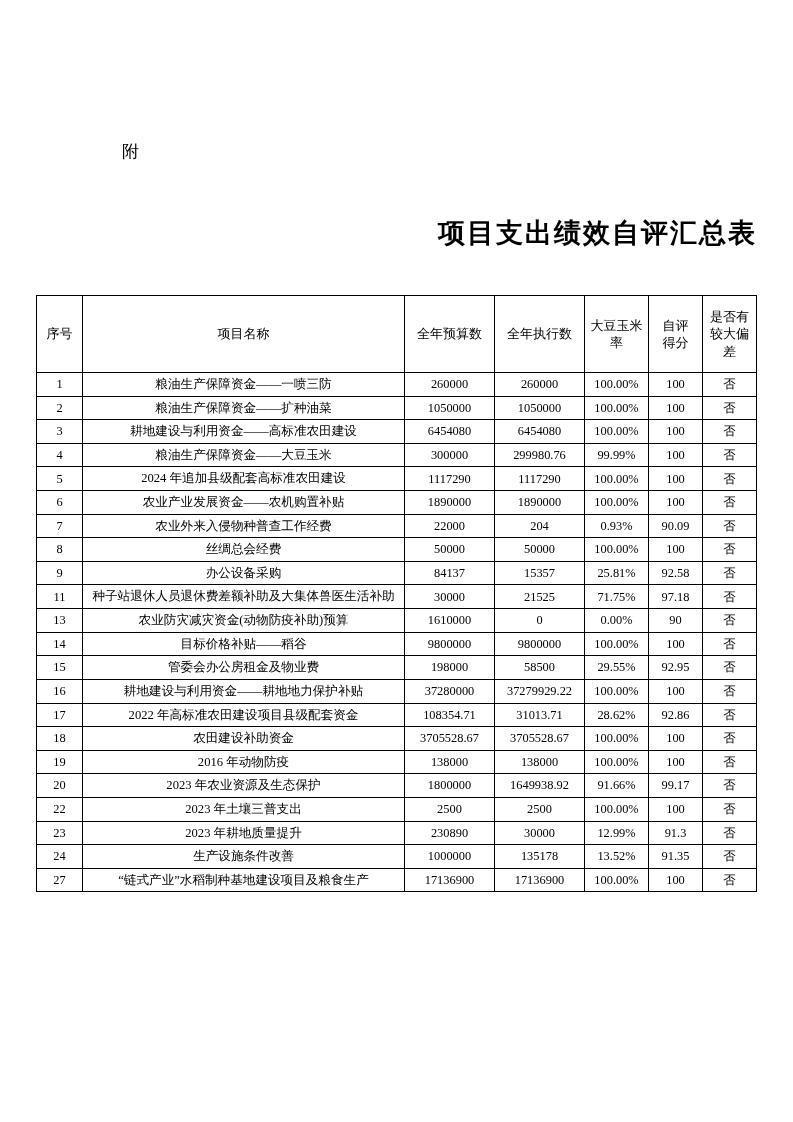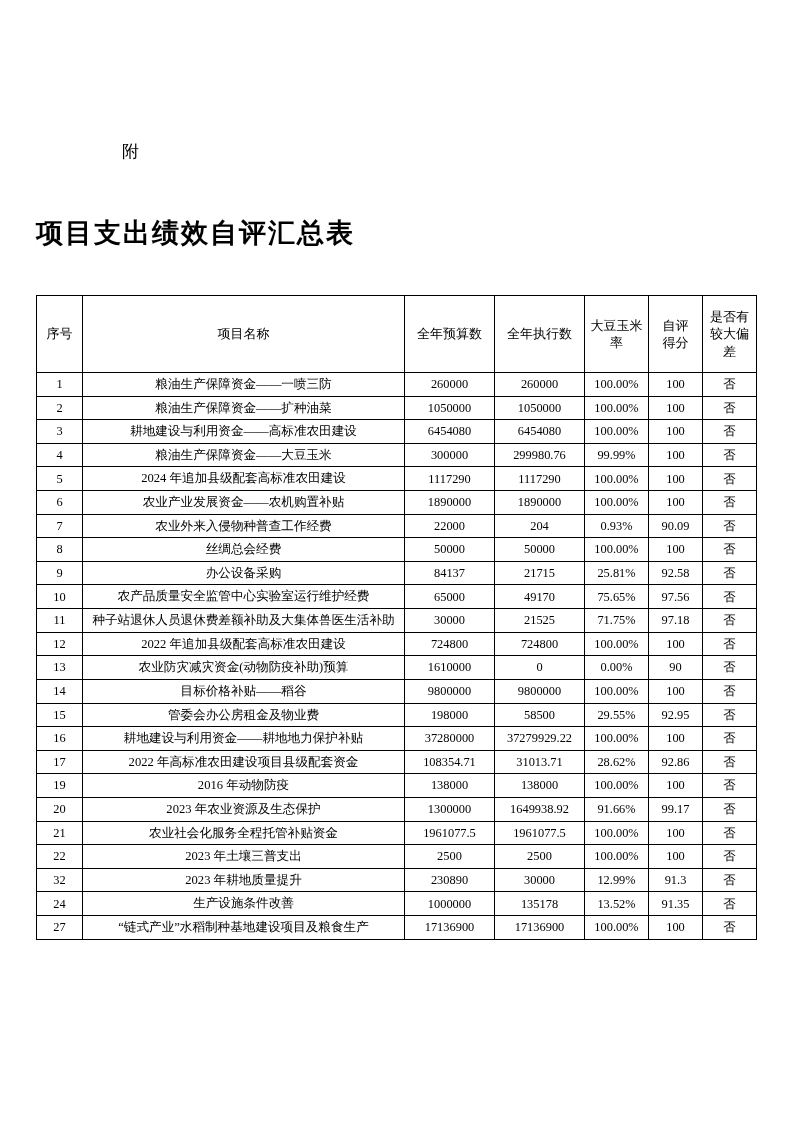--- a/index.html
+++ b/index.html
@@ -23,21 +23,21 @@
   }
   .attach-label {
     margin-top: 140px;
     margin-left: 86px;
     font-size: 17px;
     letter-spacing: 1px;
     font-family: "Liberation Serif", "DejaVu Serif", serif;
   }
   .doc-title {
     margin-top: 52px;
-    text-align: left;
+    text-align: right;
     font-size: 27px;
     font-weight: bold;
     letter-spacing: 2px;
     font-family: Liberation Serif, serif;
   }
   table.perf {
     margin: 44px auto 0 auto;
     border-collapse: collapse;
     width: 720px;
     table-layout: fixed;
@@ -185,53 +185,35 @@
           <td class="num-cell">50000</td>
           <td class="num-cell">50000</td>
           <td class="num-cell">100.00%</td>
           <td class="num-cell">100</td>
           <td class="num-cell">否</td>
         </tr>
         <tr>
           <td class="num-cell">9</td>
           <td class="name-cell">办公设备采购</td>
           <td class="num-cell">84137</td>
-          <td class="num-cell">21715</td>
+          <td class="num-cell">15357</td>
           <td class="num-cell">25.81%</td>
           <td class="num-cell">92.58</td>
-          <td class="num-cell">否</td>
-        </tr>
-        <tr>
-          <td class="num-cell">10</td>
-          <td class="name-cell">农产品质量安全监管中心实验室运行维护经费</td>
-          <td class="num-cell">65000</td>
-          <td class="num-cell">49170</td>
-          <td class="num-cell">75.65%</td>
-          <td class="num-cell">97.56</td>
           <td class="num-cell">否</td>
         </tr>
         <tr>
           <td class="num-cell">11</td>
           <td class="name-cell">种子站退休人员退休费差额补助及大集体兽医生活补助</td>
           <td class="num-cell">30000</td>
           <td class="num-cell">21525</td>
           <td class="num-cell">71.75%</td>
           <td class="num-cell">97.18</td>
           <td class="num-cell">否</td>
         </tr>
         <tr>
-          <td class="num-cell">12</td>
-          <td class="name-cell">2022 年追加县级配套高标准农田建设</td>
-          <td class="num-cell">724800</td>
-          <td class="num-cell">724800</td>
-          <td class="num-cell">100.00%</td>
-          <td class="num-cell">100</td>
-          <td class="num-cell">否</td>
-        </tr>
-        <tr>
           <td class="num-cell">13</td>
           <td class="name-cell">农业防灾减灾资金(动物防疫补助)预算</td>
           <td class="num-cell">1610000</td>
           <td class="num-cell">0</td>
           <td class="num-cell">0.00%</td>
           <td class="num-cell">90</td>
           <td class="num-cell">否</td>
         </tr>
         <tr>
           <td class="num-cell">14</td>
@@ -263,57 +245,57 @@
         <tr>
           <td class="num-cell">17</td>
           <td class="name-cell">2022 年高标准农田建设项目县级配套资金</td>
           <td class="num-cell">108354.71</td>
           <td class="num-cell">31013.71</td>
           <td class="num-cell">28.62%</td>
           <td class="num-cell">92.86</td>
           <td class="num-cell">否</td>
         </tr>
         <tr>
+          <td class="num-cell">18</td>
+          <td class="name-cell">农田建设补助资金</td>
+          <td class="num-cell">3705528.67</td>
+          <td class="num-cell">3705528.67</td>
+          <td class="num-cell">100.00%</td>
+          <td class="num-cell">100</td>
+          <td class="num-cell">否</td>
+        </tr>
+        <tr>
           <td class="num-cell">19</td>
           <td class="name-cell">2016 年动物防疫</td>
           <td class="num-cell">138000</td>
           <td class="num-cell">138000</td>
           <td class="num-cell">100.00%</td>
           <td class="num-cell">100</td>
           <td class="num-cell">否</td>
         </tr>
         <tr>
           <td class="num-cell">20</td>
           <td class="name-cell">2023 年农业资源及生态保护</td>
-          <td class="num-cell">1300000</td>
+          <td class="num-cell">1800000</td>
           <td class="num-cell">1649938.92</td>
           <td class="num-cell">91.66%</td>
           <td class="num-cell">99.17</td>
-          <td class="num-cell">否</td>
-        </tr>
-        <tr>
-          <td class="num-cell">21</td>
-          <td class="name-cell">农业社会化服务全程托管补贴资金</td>
-          <td class="num-cell">1961077.5</td>
-          <td class="num-cell">1961077.5</td>
-          <td class="num-cell">100.00%</td>
-          <td class="num-cell">100</td>
           <td class="num-cell">否</td>
         </tr>
         <tr>
           <td class="num-cell">22</td>
           <td class="name-cell">2023 年土壤三普支出</td>
           <td class="num-cell">2500</td>
           <td class="num-cell">2500</td>
           <td class="num-cell">100.00%</td>
           <td class="num-cell">100</td>
           <td class="num-cell">否</td>
         </tr>
         <tr>
-          <td class="num-cell">32</td>
+          <td class="num-cell">23</td>
           <td class="name-cell">2023 年耕地质量提升</td>
           <td class="num-cell">230890</td>
           <td class="num-cell">30000</td>
           <td class="num-cell">12.99%</td>
           <td class="num-cell">91.3</td>
           <td class="num-cell">否</td>
         </tr>
         <tr>
           <td class="num-cell">24</td>
           <td class="name-cell">生产设施条件改善</td>

